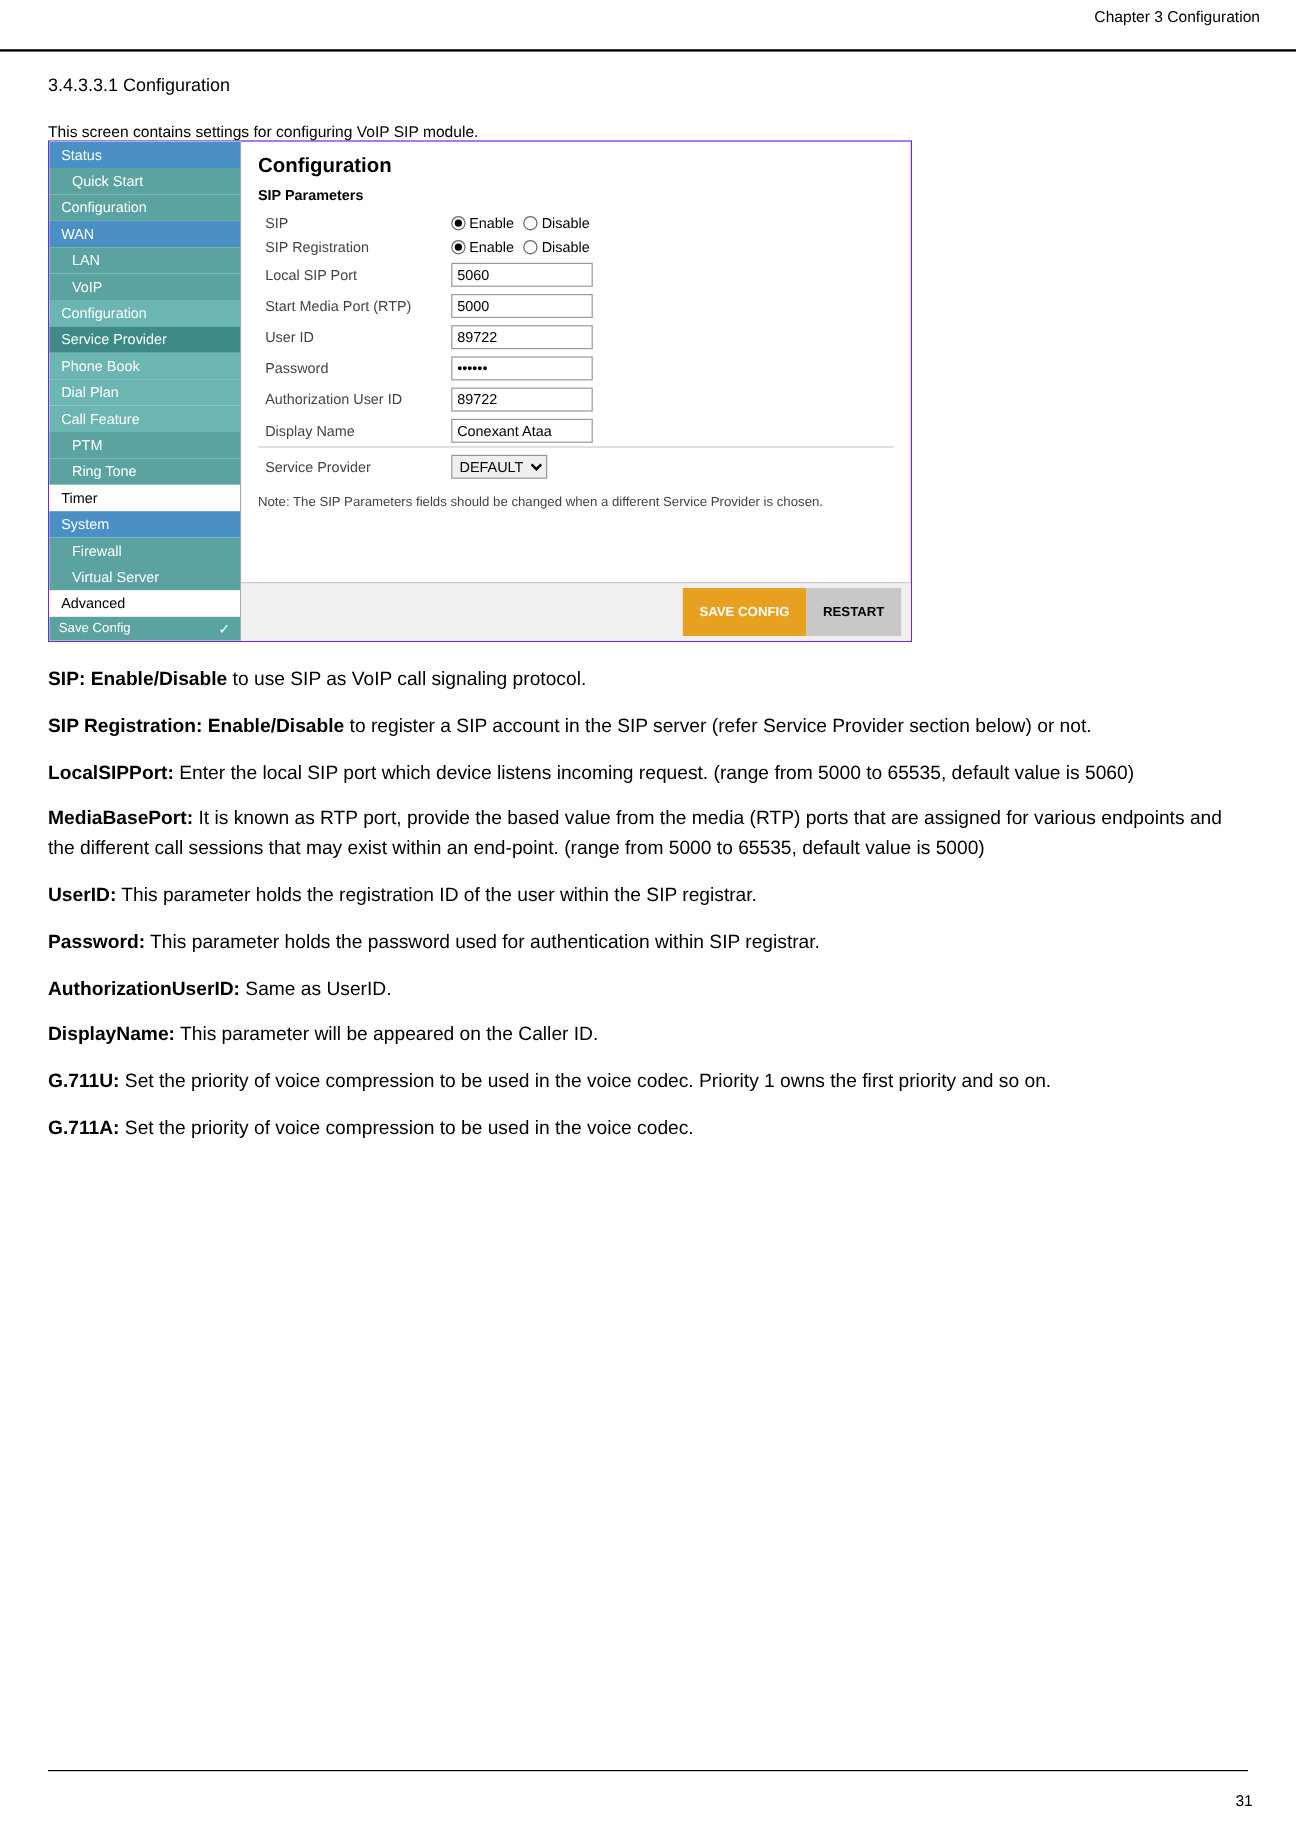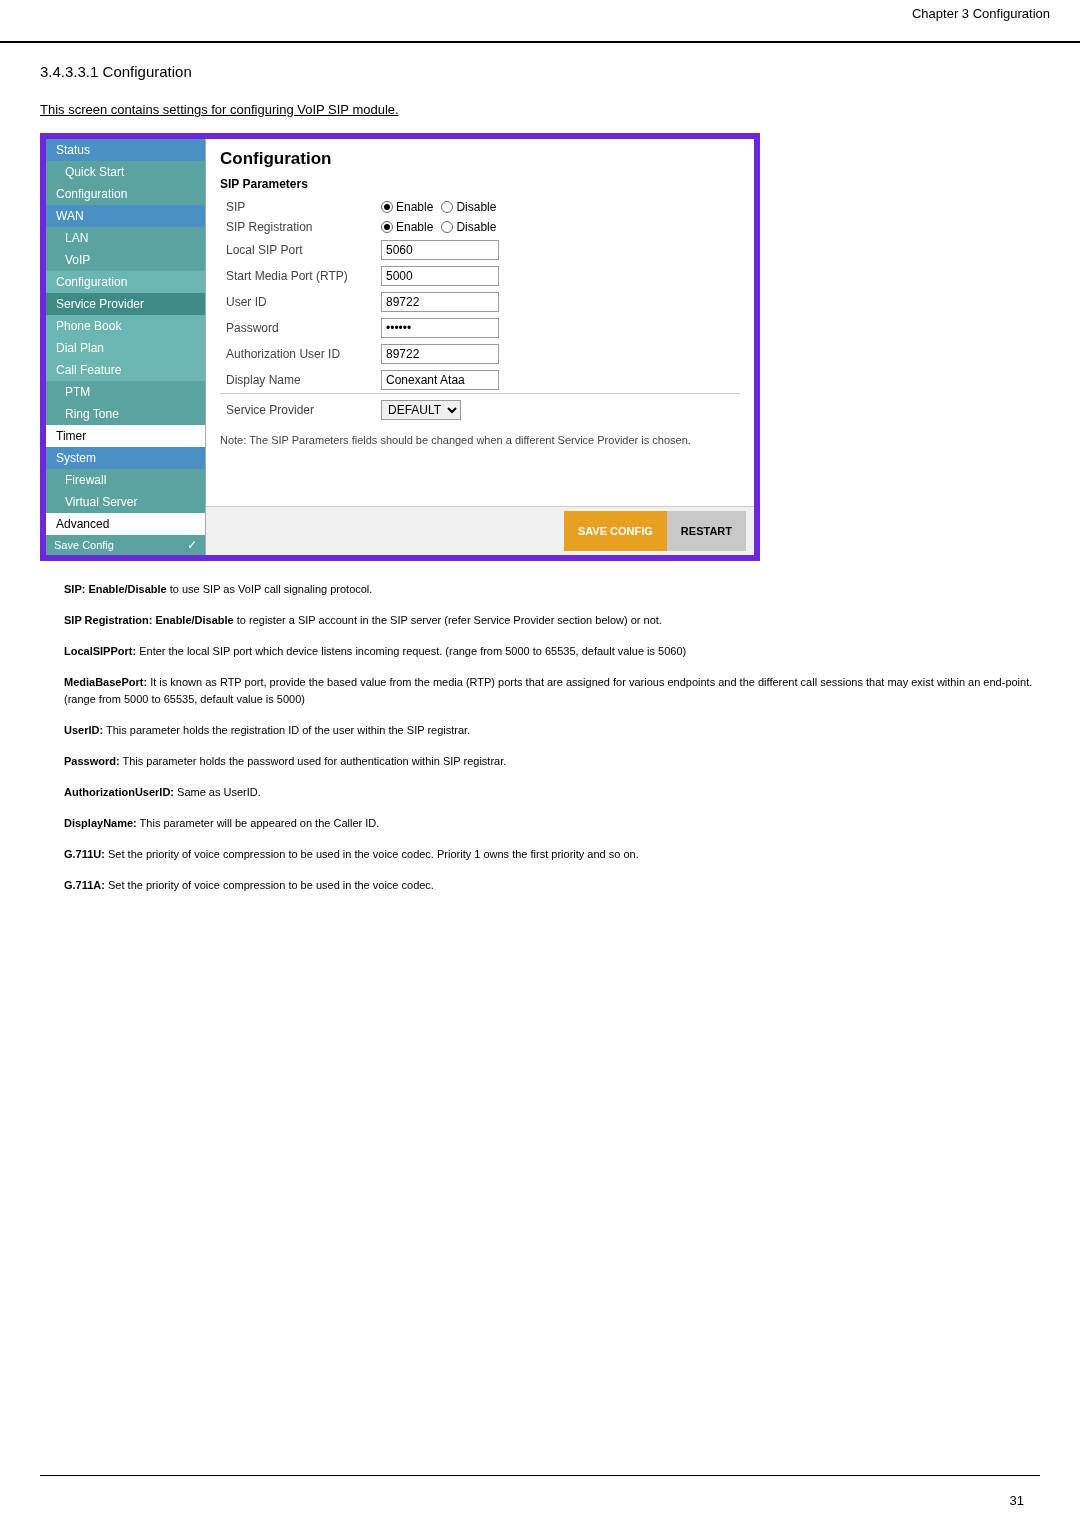--- a/index.html
+++ b/index.html
@@ -28,29 +28,27 @@
     }
 
     
     .chapter-section-title {
       font-size: 15px;
       font-weight: normal;
       margin-bottom: 22px;
     }
 
     .intro-text {
-      margin-bottom: 16px;
       font-size: 13px;
-      text-decoration: underline;
     }
 
     
     .ui-box {
       display: flex;
-      border: 6px solid #6d28d9;
+      border: 1px solid #6d28d9;
       width: 720px;
       margin-bottom: 20px;
       background: #fff;
     }
 
     
     .sidebar {
       width: 160px;
       background: #fff;
       border-right: 1px solid #aaa;
@@ -232,33 +230,32 @@
       font-size: 11px;
       font-weight: bold;
       border: none;
       cursor: pointer;
     }
 
     
     .desc-section {
       margin-bottom: 14px;
       line-height: 1.55;
-      font-size: 11px;
-      margin-left: 24px;
+      font-size: 16px;
     }
 
     .desc-section b {
       font-weight: bold;
     }
 
     
     .page-footer {
       position: absolute;
       bottom: 20px;
-      right: 56px;
+      right: 36px;
       font-size: 13px;
       color: #000;
     }
 
     select.form-select {
       font-size: 12px;
       border: 1px solid #999;
       padding: 1px 2px;
     }
   </style>

